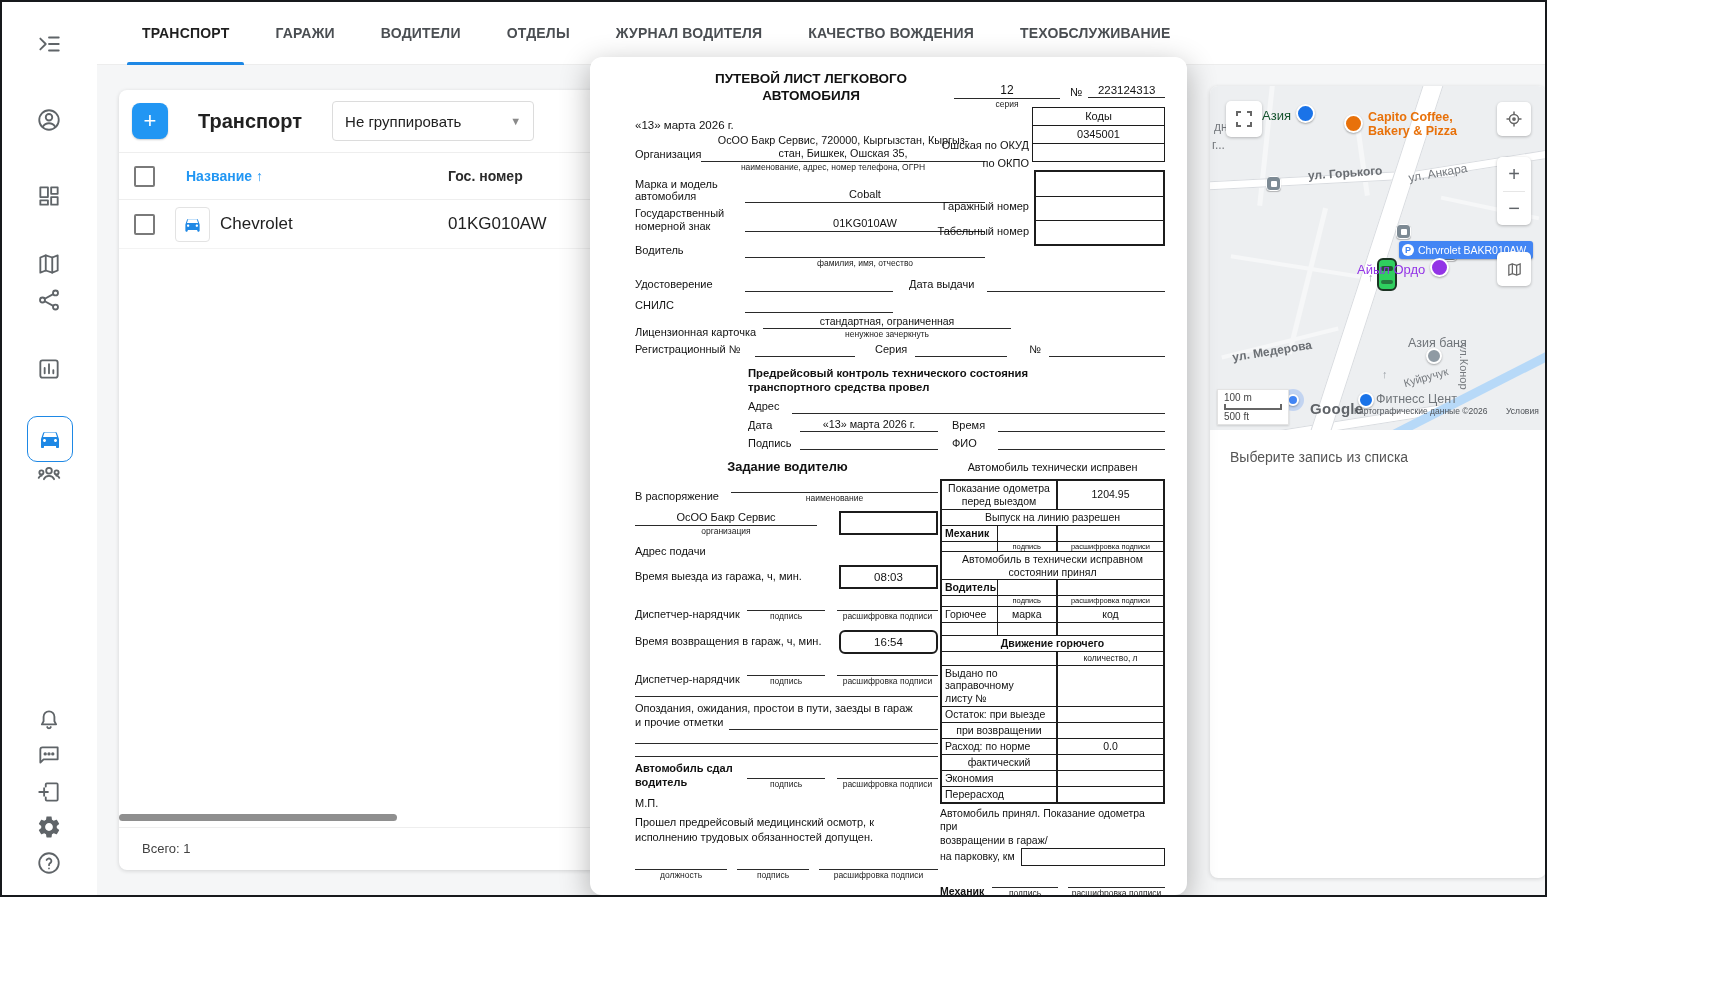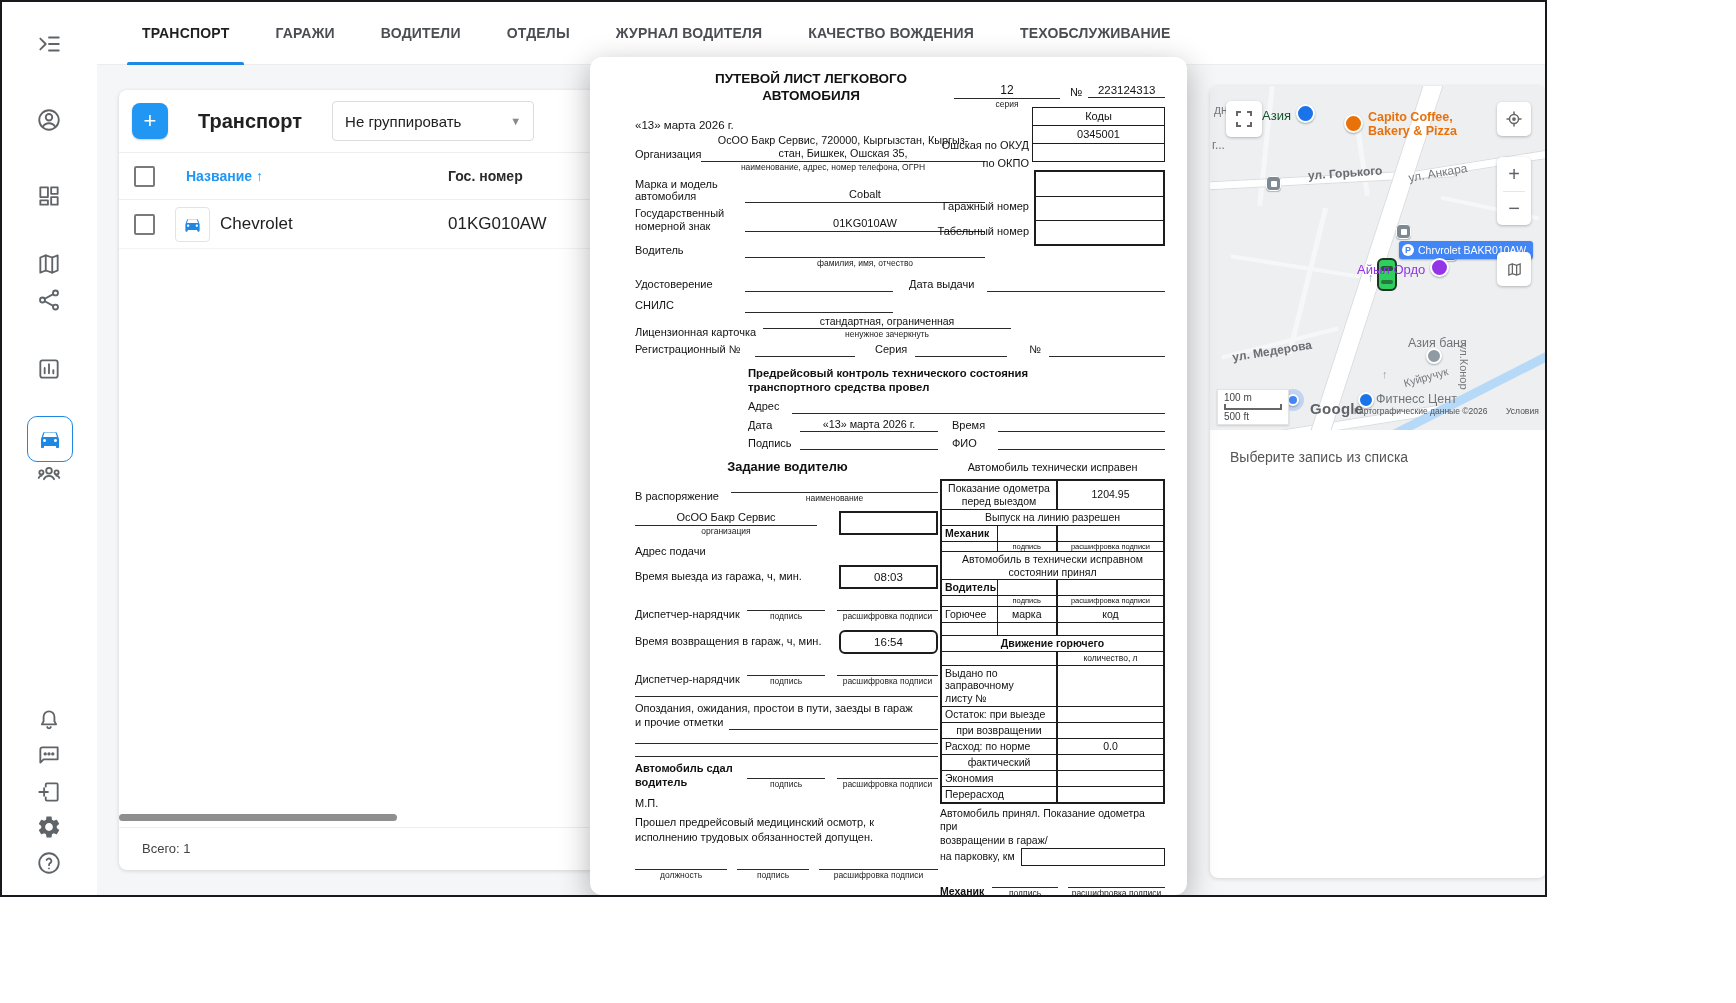--- a/index.html
+++ b/index.html
@@ -562,21 +562,21 @@
       <div class="road minor" style="left:230px;top:120px;width:100px;height:4px;transform:rotate(12deg);"></div>
       <div class="road minor" style="left:10px;top:255px;width:120px;height:4px;transform:rotate(-14deg);"></div>
       <div class="road" style="left:-10px;top:89px;width:255px;height:9px;transform:rotate(-3deg);"></div>
       <div class="road" style="left:195px;top:74px;width:155px;height:9px;transform:rotate(-9deg);"></div>
       <div class="road" style="left:-20px;top:338px;width:255px;height:10px;transform:rotate(-9deg);"></div>
       <div class="road" style="left:157px;top:-38px;width:20px;height:420px;transform:rotate(18deg);"></div>
       <div class="river" style="left:130px;top:300px;width:280px;height:9px;transform:rotate(-27deg);"></div>
       <div style="position:absolute;left:172px;top:282px;color:#9aa0a6;font-size:11px;">↑</div>
       <div style="position:absolute;left:158px;top:185px;color:#9aa0a6;font-size:11px;">↑</div>
 
-      <div class="mlabel" style="left:4px;top:17px;">дн</div>
+      <div class="mlabel" style="left:4px;top:34px;">дн</div>
       <div class="mlabel" style="left:2px;top:52px;">г...</div>
 
       <div class="mlabel" style="left:98px;top:80px;transform:rotate(-4deg);font-weight:bold;color:#6a6e73;">ул. Горького</div>
       <div class="mlabel" style="left:198px;top:80px;transform:rotate(-10deg);color:#808archive489;">ул. Анкара</div>
       <div class="mlabel" style="left:22px;top:258px;transform:rotate(-9deg);font-weight:bold;color:#6a6e73;">ул. Медерова</div>
       <div class="mlabel" style="left:193px;top:285px;transform:rotate(-16deg);font-size:11px;">Куйручук</div>
       <div class="mlabel" style="left:248px;top:258px;writing-mode:vertical-rl;font-size:11px;">ул.Конор</div>
 
       <div class="poi" style="left:52px;top:22px;color:#14532d;font-size:13px;">Азия</div>
       <div class="pin" style="left:86px;top:18px;background:#1a73e8;"></div>

